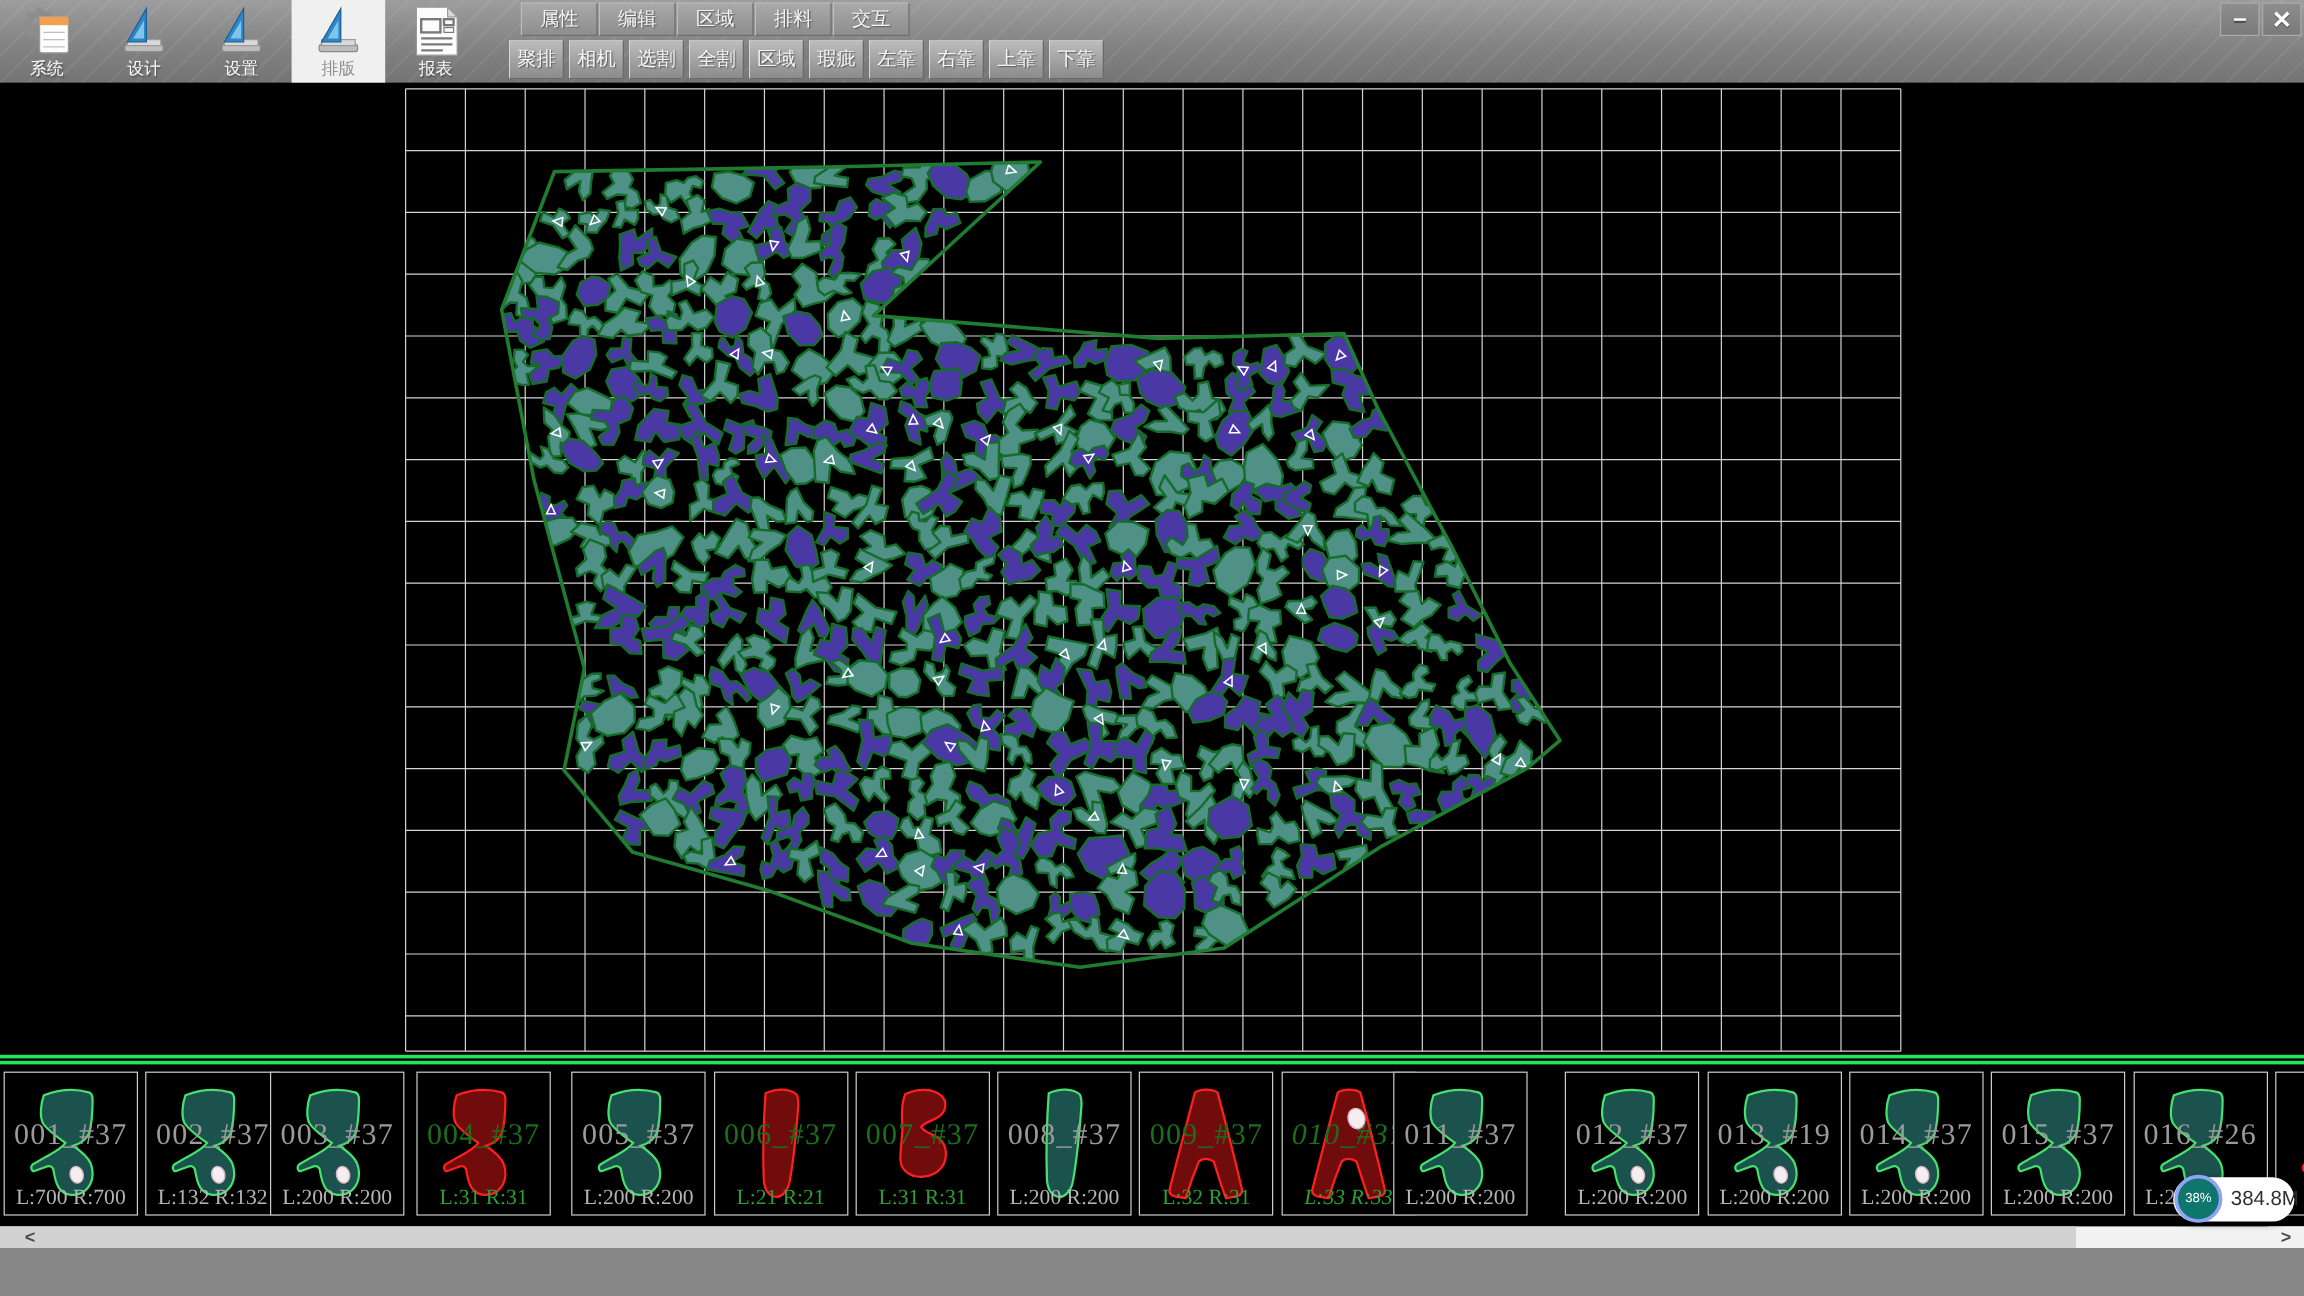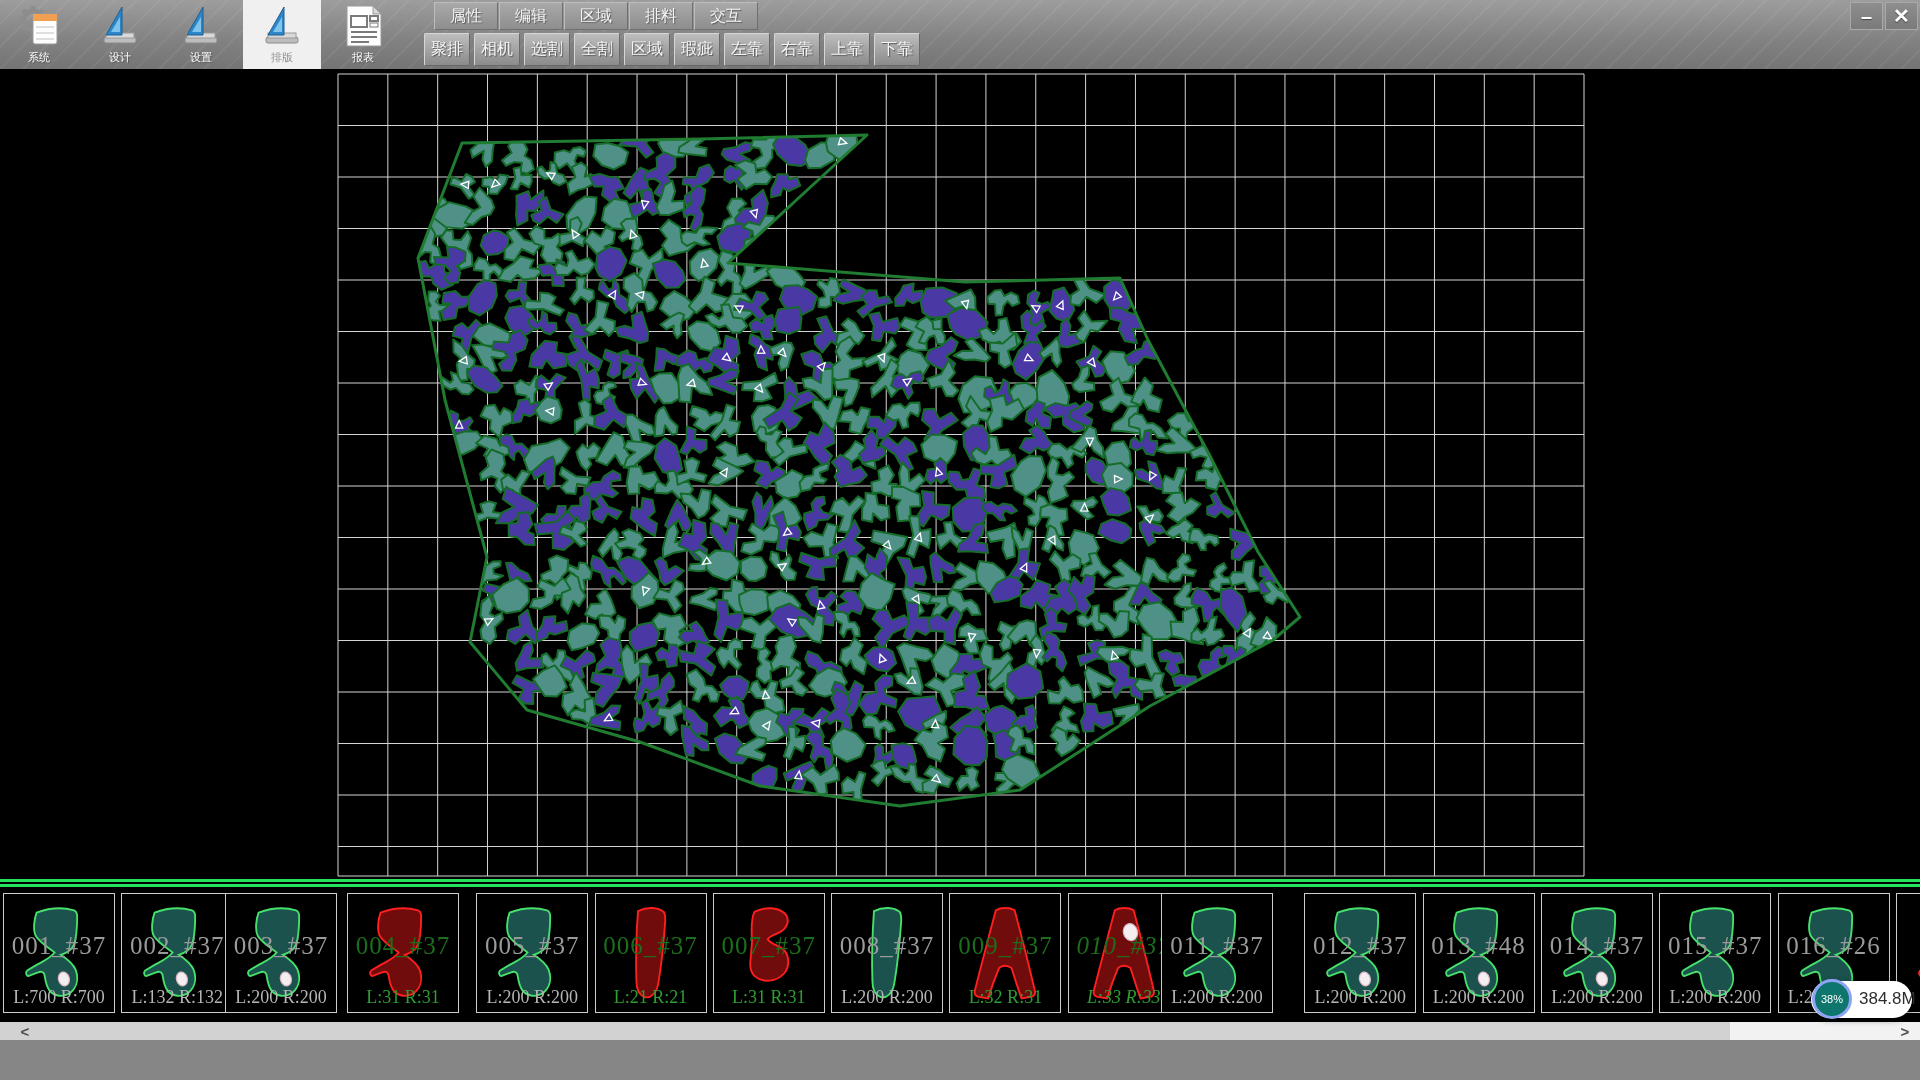--- a/index.html
+++ b/index.html
@@ -11,21 +11,21 @@
   .titlebar { position:absolute; left:0; top:0; width:1920px; height:69px;
     background:linear-gradient(#9d9d9d,#838383 55%,#747474); overflow:hidden; }
   .titlebar::after { content:""; position:absolute; inset:0;
     background:repeating-linear-gradient(135deg, rgba(255,255,255,.055) 0 2px, transparent 2px 16px);
     pointer-events:none; }
   .nav { position:absolute; left:0; top:0; height:69px; display:flex; z-index:3; }
   .nav-btn { width:78px; height:69px; margin-right:3px; position:relative;
     display:flex; flex-direction:column; align-items:center; justify-content:flex-end;
     padding-bottom:3px; cursor:pointer; }
   .nav-btn.sel { background:#f0f0f0; }
-  .nav-btn .lbl { font-size:11px; color:#fdfdfd; text-shadow:1px 1px 1px #555; line-height:18px; }
+  .nav-btn .lbl { font-size:14px; color:#fdfdfd; text-shadow:1px 1px 1px #555; line-height:18px; }
   .nav-btn.sel .lbl { color:#8f8f8f; text-shadow:none; }
   .nav-btn .ic { width:46px; height:44px; display:flex; align-items:center; justify-content:center; }
 
   .menurow { position:absolute; left:434px; top:2px; height:40px; display:flex; z-index:3; }
   .menu-tab { width:64px; height:28px; display:flex; align-items:center; justify-content:center;
     font-size:16px; color:#f4f4f4; text-shadow:1px 1px 1px #5a5a5a;
     background:linear-gradient(#a9a9a9,#8e8e8e); border:1px solid #bdbdbd;
     border-right-color:#6f6f6f; border-bottom-color:#6f6f6f; margin-right:1px; cursor:pointer; }
 
   .toolrow { position:absolute; left:424px; top:33px; height:33px; display:flex; z-index:3; }
@@ -842,21 +842,21 @@
             <ellipse cx="55" cy="97" rx="7" ry="9" fill="#f4eef1" stroke="#dcb6c4" stroke-width="1.5" transform="rotate(-15 55 97)"></ellipse>
           </svg>
       <div class="tid" style="color:#9a9a9a">012_#37</div>
       <div class="tlr" style="color:#b5b5b5">L:200 R:200</div>
         </div>
         <div class="tile" style="left: 1422.6px;">
           <svg width="78" height="104" viewBox="0 0 100 130">
         <path d="M20,12 C36,6 54,5 68,9 C71,10 72,13 72,17 C72,30 71,44 68,53 C65,60 58,64 51,66 C57,70 66,76 70,85 C74,96 72,107 64,114 C55,121 42,120 36,111 C32,105 31,97 30,91 C28,87 25,87 21,89 L10,93 C7,94 5,89 8,86 L20,79 C29,74 38,70 43,63 C35,57 24,50 19,42 C15,34 17,20 20,12 Z" fill="#1b524e" stroke="#46e06b" stroke-width="2.4"></path>
             <ellipse cx="55" cy="97" rx="7" ry="9" fill="#f4eef1" stroke="#dcb6c4" stroke-width="1.5" transform="rotate(-15 55 97)"></ellipse>
           </svg>
-      <div class="tid" style="color:#9a9a9a">013_#48</div>
+      <div class="tid" style="color:#9a9a9a">013_#19</div>
       <div class="tlr" style="color:#b5b5b5">L:200 R:200</div>
         </div>
         <div class="tile" style="left: 1540.9px;">
           <svg width="78" height="104" viewBox="0 0 100 130">
         <path d="M20,12 C36,6 54,5 68,9 C71,10 72,13 72,17 C72,30 71,44 68,53 C65,60 58,64 51,66 C57,70 66,76 70,85 C74,96 72,107 64,114 C55,121 42,120 36,111 C32,105 31,97 30,91 C28,87 25,87 21,89 L10,93 C7,94 5,89 8,86 L20,79 C29,74 38,70 43,63 C35,57 24,50 19,42 C15,34 17,20 20,12 Z" fill="#1b524e" stroke="#46e06b" stroke-width="2.4"></path>
             <ellipse cx="55" cy="97" rx="7" ry="9" fill="#f4eef1" stroke="#dcb6c4" stroke-width="1.5" transform="rotate(-15 55 97)"></ellipse>
           </svg>
       <div class="tid" style="color:#9a9a9a">014_#37</div>
       <div class="tlr" style="color:#b5b5b5">L:200 R:200</div>
         </div>

